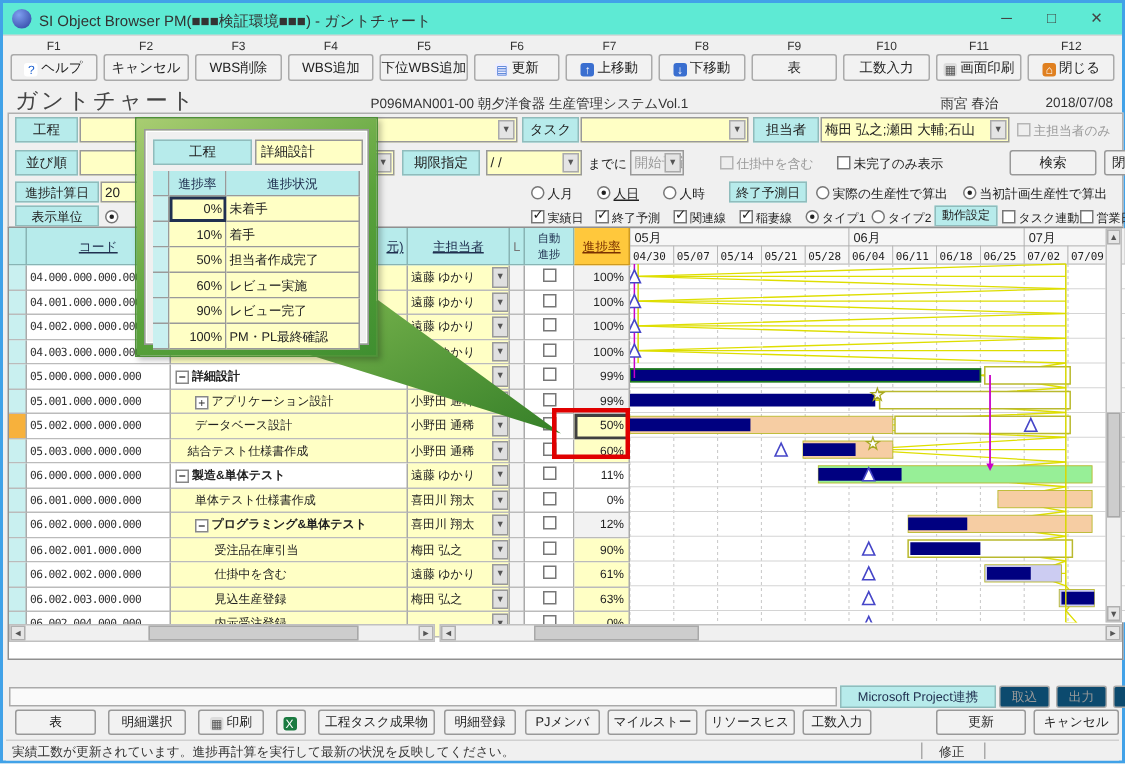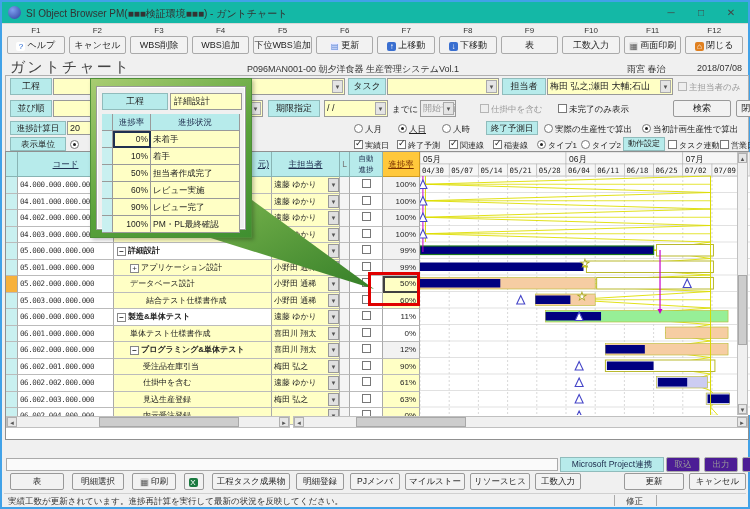--- a/index.html
+++ b/index.html
@@ -1,20 +1,20 @@
 <!DOCTYPE html>
 <html><head>
 <meta charset="utf-8">
 <style>
   * { margin:0; padding:0; box-sizing:border-box; }
   html,body { width:750px; height:509px; }
   body { font-family:"Liberation Sans","DejaVu Sans",sans-serif; font-size:9px; color:#222; background:#f0f0f0; position:relative; overflow:hidden; }
   #win { position:absolute; inset:0; border:2px solid #41a2e8; background:#f0f0f0; }
   
-  #titlebar { position:absolute; left:0; top:0; right:0; height:22px; background:#14b8a6; border-bottom:1px solid #d8d8d8; }
+  #titlebar { position:absolute; left:0; top:0; right:0; height:22px; background:#5eead4; border-bottom:1px solid #d8d8d8; }
   #appicon { position:absolute; left:6px; top:4px; width:13px; height:13px; border-radius:50%; background:radial-gradient(circle at 35% 30%,#7f9ff0,#2a3f9e); }
   #title { position:absolute; left:24px; top:5px; font-size:10px; color:#333; }
   .winbtn { position:absolute; top:0; width:30px; height:21px; text-align:center; line-height:21px; font-size:10px; color:#444; }
   
   #fkeys { position:absolute; left:3px; top:23px; right:3px; height:32px; display:flex; }
   .fcell { flex:1 1 0; position:relative; }
   .fcap { text-align:center; font-size:8px; color:#333; height:11px; line-height:11px; }
   .fbtn { margin:0 2px; height:18px; background:#f2f2f2; border:1px solid #aaa; border-radius:2px; text-align:center; line-height:16px; font-size:9px; color:#222; overflow:hidden; white-space:nowrap; }
   .mini { display:inline-block; width:9px; height:9px; vertical-align:-1px; margin-right:2px; font-size:8px; line-height:9px; }
   
@@ -54,21 +54,21 @@
   .treeicon { display:inline-block; width:9px; height:9px; border:1px solid #888; background:#fff; font-size:8px; line-height:7px; text-align:center; color:#333; vertical-align:-1px; margin-right:2px; }
   
   #gantt { position:absolute; left:414px; top:0; }
   
   .sbar { position:absolute; background:#f0f0f0; border:1px solid #c0c0c0; }
   .sthumb { position:absolute; background:#cdcdcd; border:1px solid #a8a8a8; }
   .sarrow { position:absolute; background:#e6e6e6; border:1px solid #b0b0b0; font-size:6px; color:#555; text-align:center; }
   
   #msrow-field { position:absolute; left:4px; top:456px; width:552px; height:13px; background:#fafafa; border:1px solid #aaa; }
   #mslabel { position:absolute; left:558px; top:455px; width:104px; height:15px; background:#b7ebeb; border:1px solid #90bcbc; text-align:center; font-size:8.5px; line-height:13px; color:#203050; font-family:Liberation Sans, sans-serif; }
-  .msbtn { position:absolute; top:455px; width:34px; height:15px; background:#4c1d95; border:1px solid #aaa; border-radius:2px; text-align:center; font-size:8.5px; line-height:13px; color:#999; }
+  .msbtn { position:absolute; top:455px; width:34px; height:15px; background:#0c4a6e; border:1px solid #aaa; border-radius:2px; text-align:center; font-size:8.5px; line-height:13px; color:#999; }
   #toolbar { position:absolute; left:0; top:471px; width:746px; height:19px; }
   .tbtn { position:absolute; top:0; height:17px; background:#f2f2f2; border:1px solid #999; border-radius:2px; text-align:center; font-size:8.5px; line-height:15px; color:#222; overflow:hidden; }
   #statusbar { position:absolute; left:2px; right:2px; top:491px; height:14px; background:#f0f0f0; border-top:1px solid #d0d0d0; font-size:8.5px; color:#333; line-height:14px; padding-left:4px; }
   .statsep { position:absolute; top:1px; width:1px; height:11px; background:#aaa; }
   
   #popup { position:absolute; left:88px; top:76px; width:162px; height:160px; background:linear-gradient(150deg,#a9cd72 0%,#5aa23b 55%,#3f8f30 100%); border:1px solid #4e8f38; box-shadow:2px 2px 4px rgba(0,0,0,.25); }
   #popup-inner { position:absolute; left:6px; top:8px; right:6px; bottom:8px; background:#f0f0f0; border:1px solid #fff; outline:1px solid #999; }
   #pp-kotei { position:absolute; left:4px; top:5px; width:66px; height:17px; background:#b7ebeb; border:1px solid #90bcbc; font-size:9px; line-height:15px; text-align:center; }
   #pp-val { position:absolute; left:72px; top:5px; width:72px; height:17px; background:#ffffc5; border:1px solid #999; font-size:9px; line-height:15px; padding-left:3px; }
   #pp-table { position:absolute; left:4px; top:26px; right:4px; }
@@ -270,21 +270,21 @@
           <div class="tcell c-code">05.002.000.000.000</div>
           <div class="tcell c-name" style="padding-left:16px;">データベース設計</div>
           <div class="tcell c-owner">小野田 通稀<span class="ownbtn">▼</span></div>
           <div class="tcell c-l"></div>
           <div class="tcell c-auto"><span class="cb" style="margin:0"></span></div>
           <div class="tcell c-pct" style="background:#ffffc5;outline:2px solid #404040;outline-offset:-2px;">50%</div>
         </div>
         <div class="trow">
           <div class="tcell c-strip" style=""></div>
           <div class="tcell c-code">05.003.000.000.000</div>
-          <div class="tcell c-name" style="padding-left:32px;">結合テスト仕様書作成</div>
+          <div class="tcell c-name" style="padding-left:11px;">結合テスト仕様書作成</div>
           <div class="tcell c-owner">小野田 通稀<span class="ownbtn">▼</span></div>
           <div class="tcell c-l"></div>
           <div class="tcell c-auto"><span class="cb" style="margin:0"></span></div>
           <div class="tcell c-pct" style="background:#ffffc5;">60%</div>
         </div>
         <div class="trow">
           <div class="tcell c-strip" style=""></div>
           <div class="tcell c-code">06.000.000.000.000</div>
           <div class="tcell c-name" style="padding-left:3px;background:#fff;font-weight:bold;"><span class="treeicon">−</span>製造&amp;単体テスト</div>
           <div class="tcell c-owner">遠藤 ゆかり<span class="ownbtn">▼</span></div>

